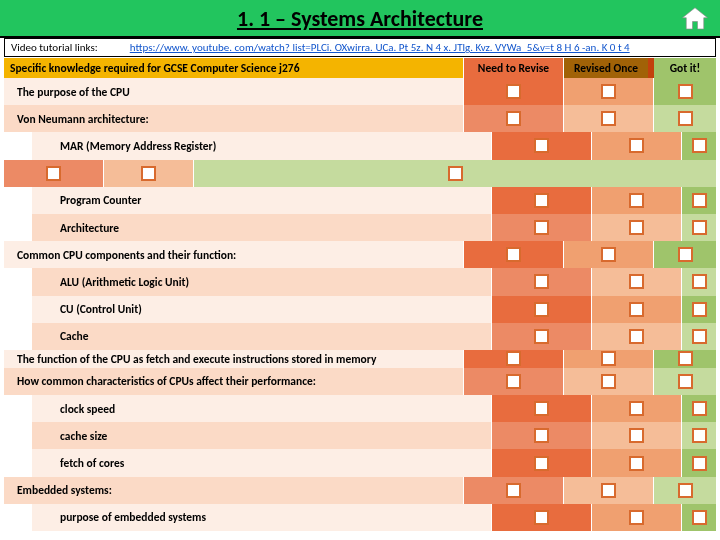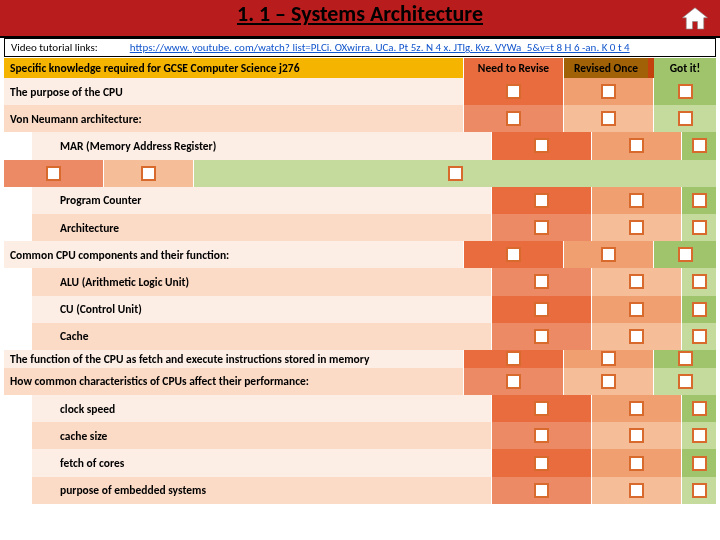--- a/index.html
+++ b/index.html
@@ -1,34 +1,34 @@
 <!DOCTYPE html>
 <html><head>
 <meta charset="utf-8">
 <style>
   * { box-sizing: border-box; margin: 0; padding: 0; }
   body { font-family: Calibri, Arial, sans-serif; width: 720px; height: 540px; background: #fff; overflow: hidden; }
   .page { width: 720px; height: 540px; position: relative; }
-  .title-bar { background: #b91c1c; height: 38px; display: flex; justify-content: center; position: relative; border-bottom: 2px solid #000; }
+  .title-bar { background: #22c55e; height: 38px; display: flex; align-items: center; justify-content: center; position: relative; border-bottom: 2px solid #000; }
   .title-bar h1 { font-size: 22px; font-weight: bold; color: #000; text-decoration: underline; }
   .home-icon { position: absolute; right: 10px; top: 4px; }
   .home-icon svg { width: 30px; height: 30px; }
   .links-row { border: 1px solid #000; padding: 2px 6px; font-size: 11px; display: flex; align-items: center; margin: 0 4px 1px 4px; gap: 28px; }
   .links-row a { color: #1155cc; text-decoration: underline; margin-left: 4px; }
   .links-label { font-weight: normal; }
   .header-row { display: flex; height: 20px; font-size: 11.5px; font-weight: bold; margin: 0 4px; }
   .hdr-left { flex: 0 0 460px; background: #f4b400; display: flex; align-items: center; padding-left: 6px; border-right: 1px solid #fff; }
   .hdr-col { display: flex; align-items: center; justify-content: center; text-align: center; }
   .hdr-revise { flex: 0 0 100px; background: #e86c3e; color: #000; border-right: 1px solid #fff; }
   .hdr-once { flex: 0 0 90px; background: #a16207; color: #000; border-right: 6px solid #c2410c; }
   .hdr-got { flex: 1; background: #9fc46b; color: #000; }
   .rows { margin: 0 4px; }
   .row { display: flex; height: 27.2px; font-size: 11.5px; font-weight: bold; }
   .row.tall { height: 18px; }
-  .cell-left { flex: 0 0 460px; display: flex; align-items: center; padding-left: 6px; border-right: 1px solid #fff; }
+  .cell-left { flex: 0 0 460px; display: flex; align-items: center; padding-left: 13px; border-right: 1px solid #fff; }
   .cell-left.indent { padding-left: 28px; margin-left: 28px; }
   .cell-chk { display: flex; align-items: center; justify-content: center; border-right: 1px solid #fff; }
   .cell-revise { flex: 0 0 100px; }
   .cell-once { flex: 0 0 90px; }
   .cell-got { flex: 1; border-right: none; }
   .row:nth-child(odd) .cell-left { background: #fdeee5; }
   .row:nth-child(even) .cell-left { background: #fbdac6; }
   .row:nth-child(odd) .cell-revise { background: #e86c3e; }
   .row:nth-child(even) .cell-revise { background: #ec8a65; }
   .row:nth-child(odd) .cell-once { background: #f0a070; }
@@ -236,20 +236,32 @@
           <div class="chk"></div>
         </div>
         <div class="cell-chk cell-once">
           <div class="chk"></div>
         </div>
         <div class="cell-chk cell-got">
           <div class="chk"></div>
         </div>
       </div>
       <div class="row">
+        <div class="cell-left">Embedded systems:</div>
+        <div class="cell-chk cell-revise">
+          <div class="chk"></div>
+        </div>
+        <div class="cell-chk cell-once">
+          <div class="chk"></div>
+        </div>
+        <div class="cell-chk cell-got">
+          <div class="chk"></div>
+        </div>
+      </div>
+      <div class="row">
         <div class="cell-left indent">purpose of embedded systems</div>
         <div class="cell-chk cell-revise">
           <div class="chk"></div>
         </div>
         <div class="cell-chk cell-once">
           <div class="chk"></div>
         </div>
         <div class="cell-chk cell-got">
           <div class="chk"></div>
         </div>

